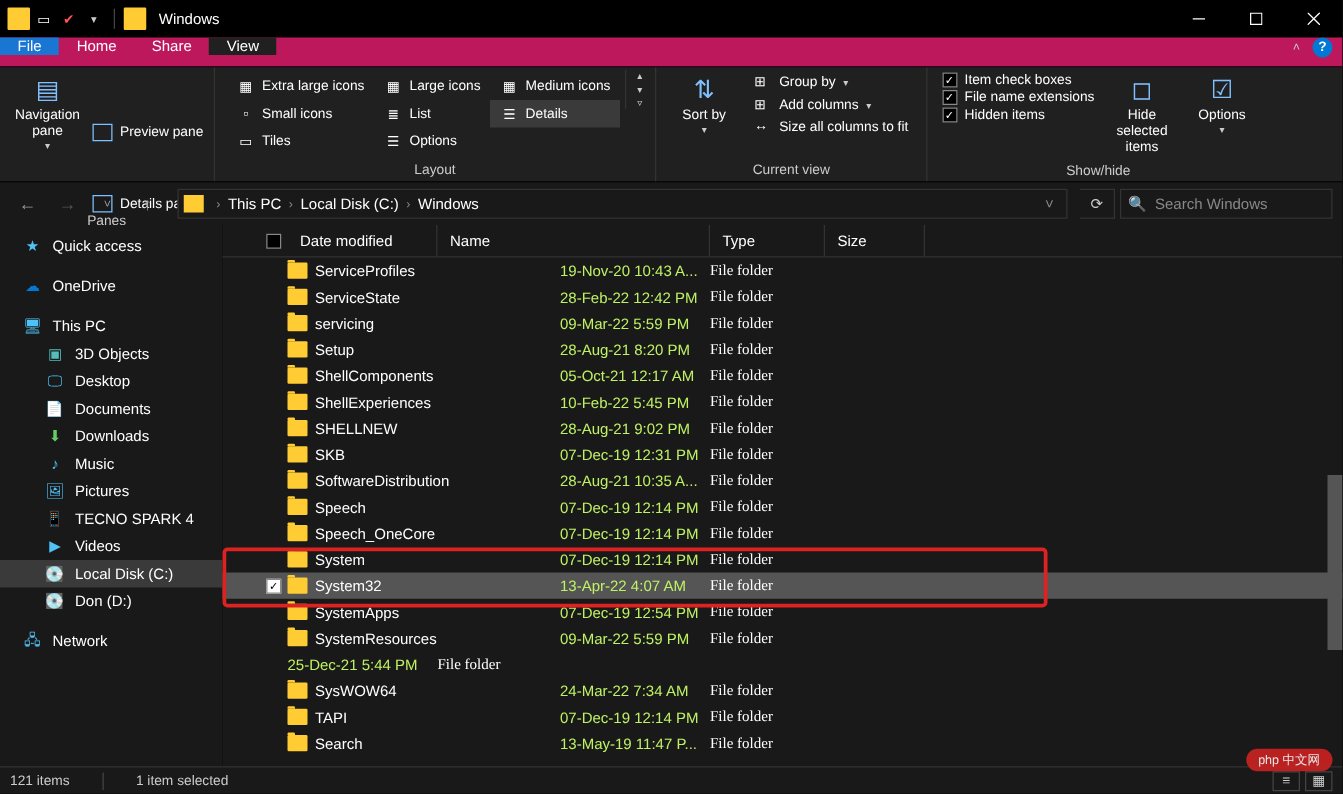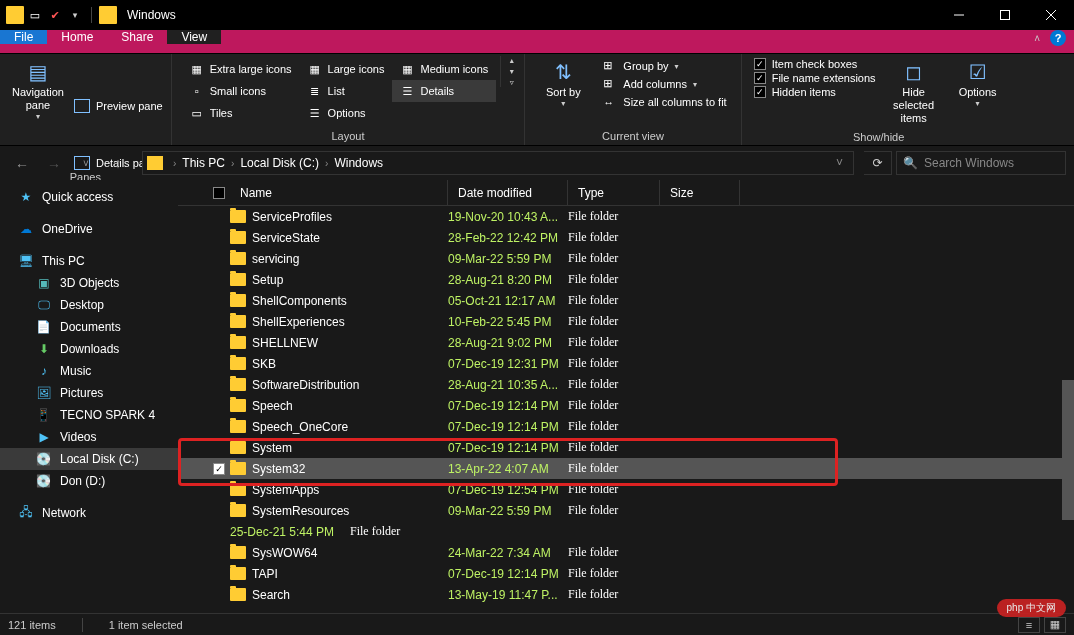--- a/index.html
+++ b/index.html
@@ -364,22 +364,22 @@
         <span class="tree-icon" style="color:#4fc3f7">🖧</span>
         <span>Network</span>
       </div>
   </div>
 
   <div class="filelist">
     <div class="col-headers">
       <div class="col-chk">
           <span class="chk"></span>
         </div>
+      <div class="col-h col-date">Date modified</div>
       <div class="col-h col-name">Name</div>
-      <div class="col-h col-date">Date modified</div>
       <div class="col-h col-type">Type</div>
       <div class="col-h col-size">Size</div>
     </div>
     <div class="rows" id="file-rows">
         <div class="row">
           <div class="rchk"></div>
           <div class="rname">
             <span class="folder-icon"></span>
             <span>ServiceProfiles</span>
           </div>

